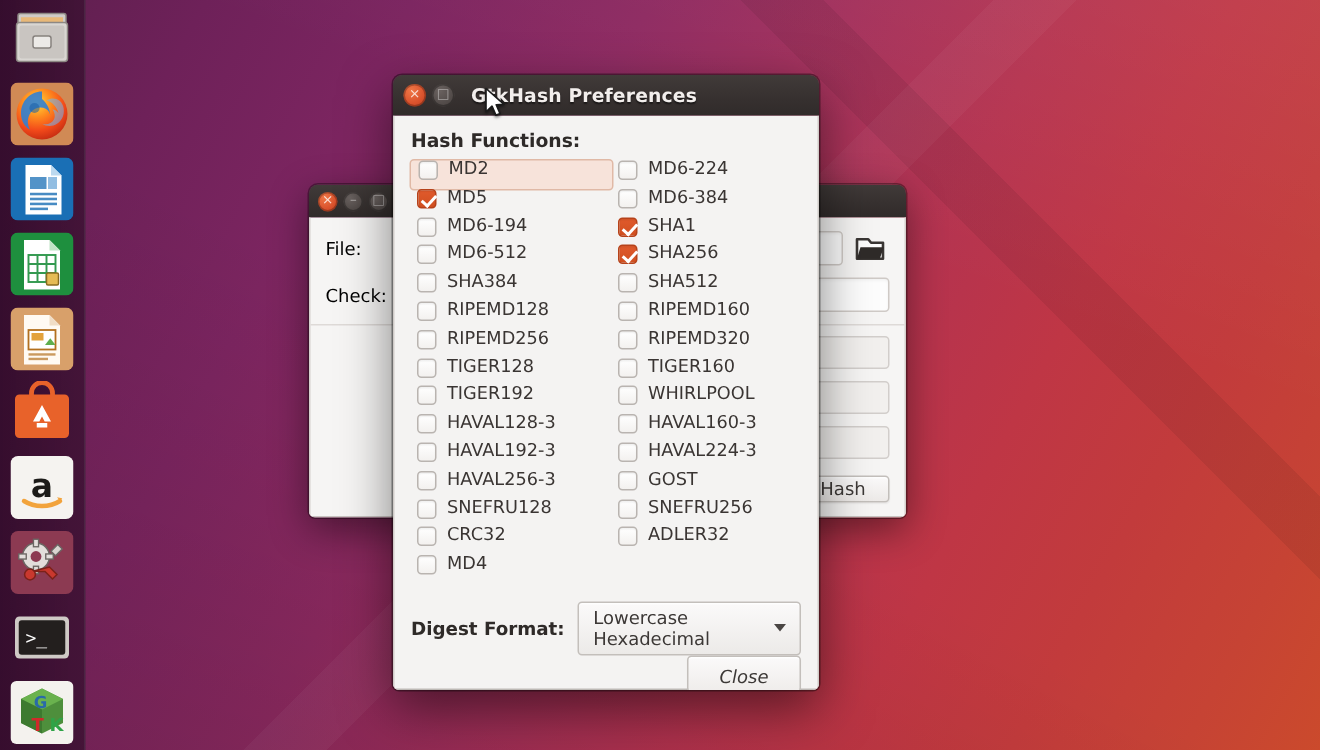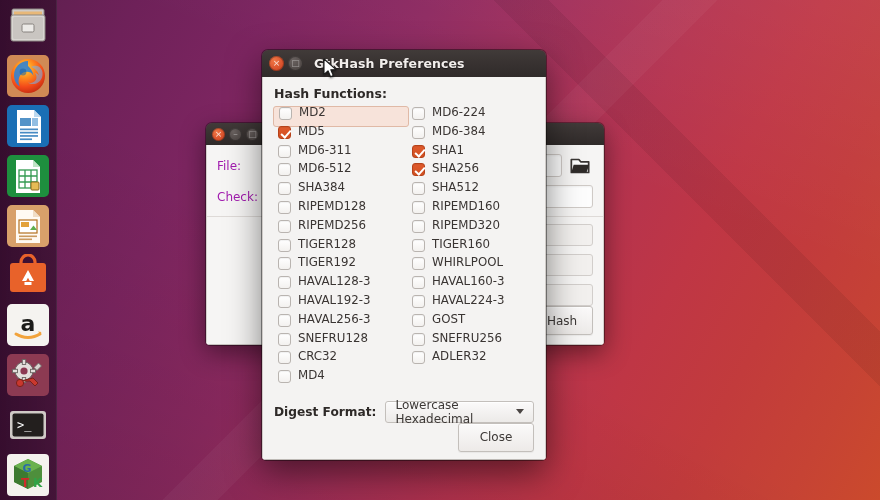--- a/index.html
+++ b/index.html
@@ -118,21 +118,21 @@
     height: 200px;
     background: #f6f5f4;
     border-left: 1px solid #d4d0cc;
     border-right: 1px solid #d4d0cc;
     border-bottom: 1px solid #c8c4c0;
     padding: 9px 10px 0 10px;
     position: relative;
   }
   .mw-row { display: flex; align-items: center; margin-bottom: 8px; }
   .mw-label {
-    font-size: 12px; color: #a21caf;
+    font-size: 12px; color: #000000;
     width: 58px; flex: none;
   }
   .mw-field {
     flex: 1; height: 23px;
     background: #fdfdfd;
     border: 1px solid #cfcac6;
     border-radius: 3px;
     box-shadow: inset 0 1px 2px rgba(0,0,0,0.05);
     display: flex; align-items: center;
     padding: 0 6px;
@@ -153,21 +153,21 @@
   }
   .mw-sep {
     height: 1px; background: #dedad7;
     margin: 2px -10px 7px -10px;
   }
   .mw-actions {
     position: absolute; right: 10px; bottom: 9px;
     display: flex; gap: 6px;
   }
   .gtk-button {
-    height: 29px;
+    height: 18px;
     min-width: 62px;
     padding: 0 13px;
     border: 1px solid #c3bfbb;
     border-radius: 3px;
     background: linear-gradient(180deg, #fbfafa 0%, #edeae8 100%);
     font-size: 12px; color: #3c3836;
     display: flex; align-items: center; justify-content: center;
     box-shadow: 0 1px 0 rgba(255,255,255,0.75) inset, 0 1px 1px rgba(0,0,0,0.05);
     font-family: "DejaVu Sans", "Liberation Sans", sans-serif;
   }
@@ -242,42 +242,42 @@
   }
   #digest-row {
     display: flex; align-items: center;
     margin-top: 12px;
     gap: 9px;
     justify-content: flex-end;
   }
   #digest-label { font-size: 12.2px; font-weight: bold; color: #2e2a28; }
   #digest-select {
     flex: 1;
-    height: 22px;
+    height: 36px;
     border: 1px solid #c3bfbb;
     border-radius: 3px;
     background: linear-gradient(180deg, #fbfafa 0%, #eceae8 100%);
     display: flex; align-items: center; justify-content: space-between;
     padding: 0 9px;
     font-size: 12px; color: #3c3836;
     box-shadow: 0 1px 0 rgba(255,255,255,0.8) inset;
   }
   .caret {
     width: 0; height: 0;
     border-left: 4.5px solid transparent;
     border-right: 4.5px solid transparent;
     border-top: 5px solid #4a4543;
     margin-left: 8px;
   }
   #prefs-footer {
     margin-top: auto;
     display: flex; justify-content: flex-end;
     padding-bottom: 10px;
   }
-  #close-button { min-width: 76px; height: 29px; }
+  #close-button { min-width: 76px; height: 29px; font-style: italic; }
 
   
   #cursor {
     position: absolute;
     left: 323px; top: 58px;
     z-index: 60;
     pointer-events: none;
     filter: drop-shadow(0 1px 1px rgba(0,0,0,0.55));
   }
 </style>
@@ -500,21 +500,21 @@
           <div class="chk-row focused">
             <span class="chk-box"></span>
             <span class="chk-label">MD2</span>
           </div>
           <div class="chk-row">
             <span class="chk-box checked"></span>
             <span class="chk-label">MD5</span>
           </div>
           <div class="chk-row">
             <span class="chk-box"></span>
-            <span class="chk-label">MD6-311</span>
+            <span class="chk-label">MD6-194</span>
           </div>
           <div class="chk-row">
             <span class="chk-box"></span>
             <span class="chk-label">MD6-512</span>
           </div>
           <div class="chk-row">
             <span class="chk-box"></span>
             <span class="chk-label">SHA384</span>
           </div>
           <div class="chk-row">

